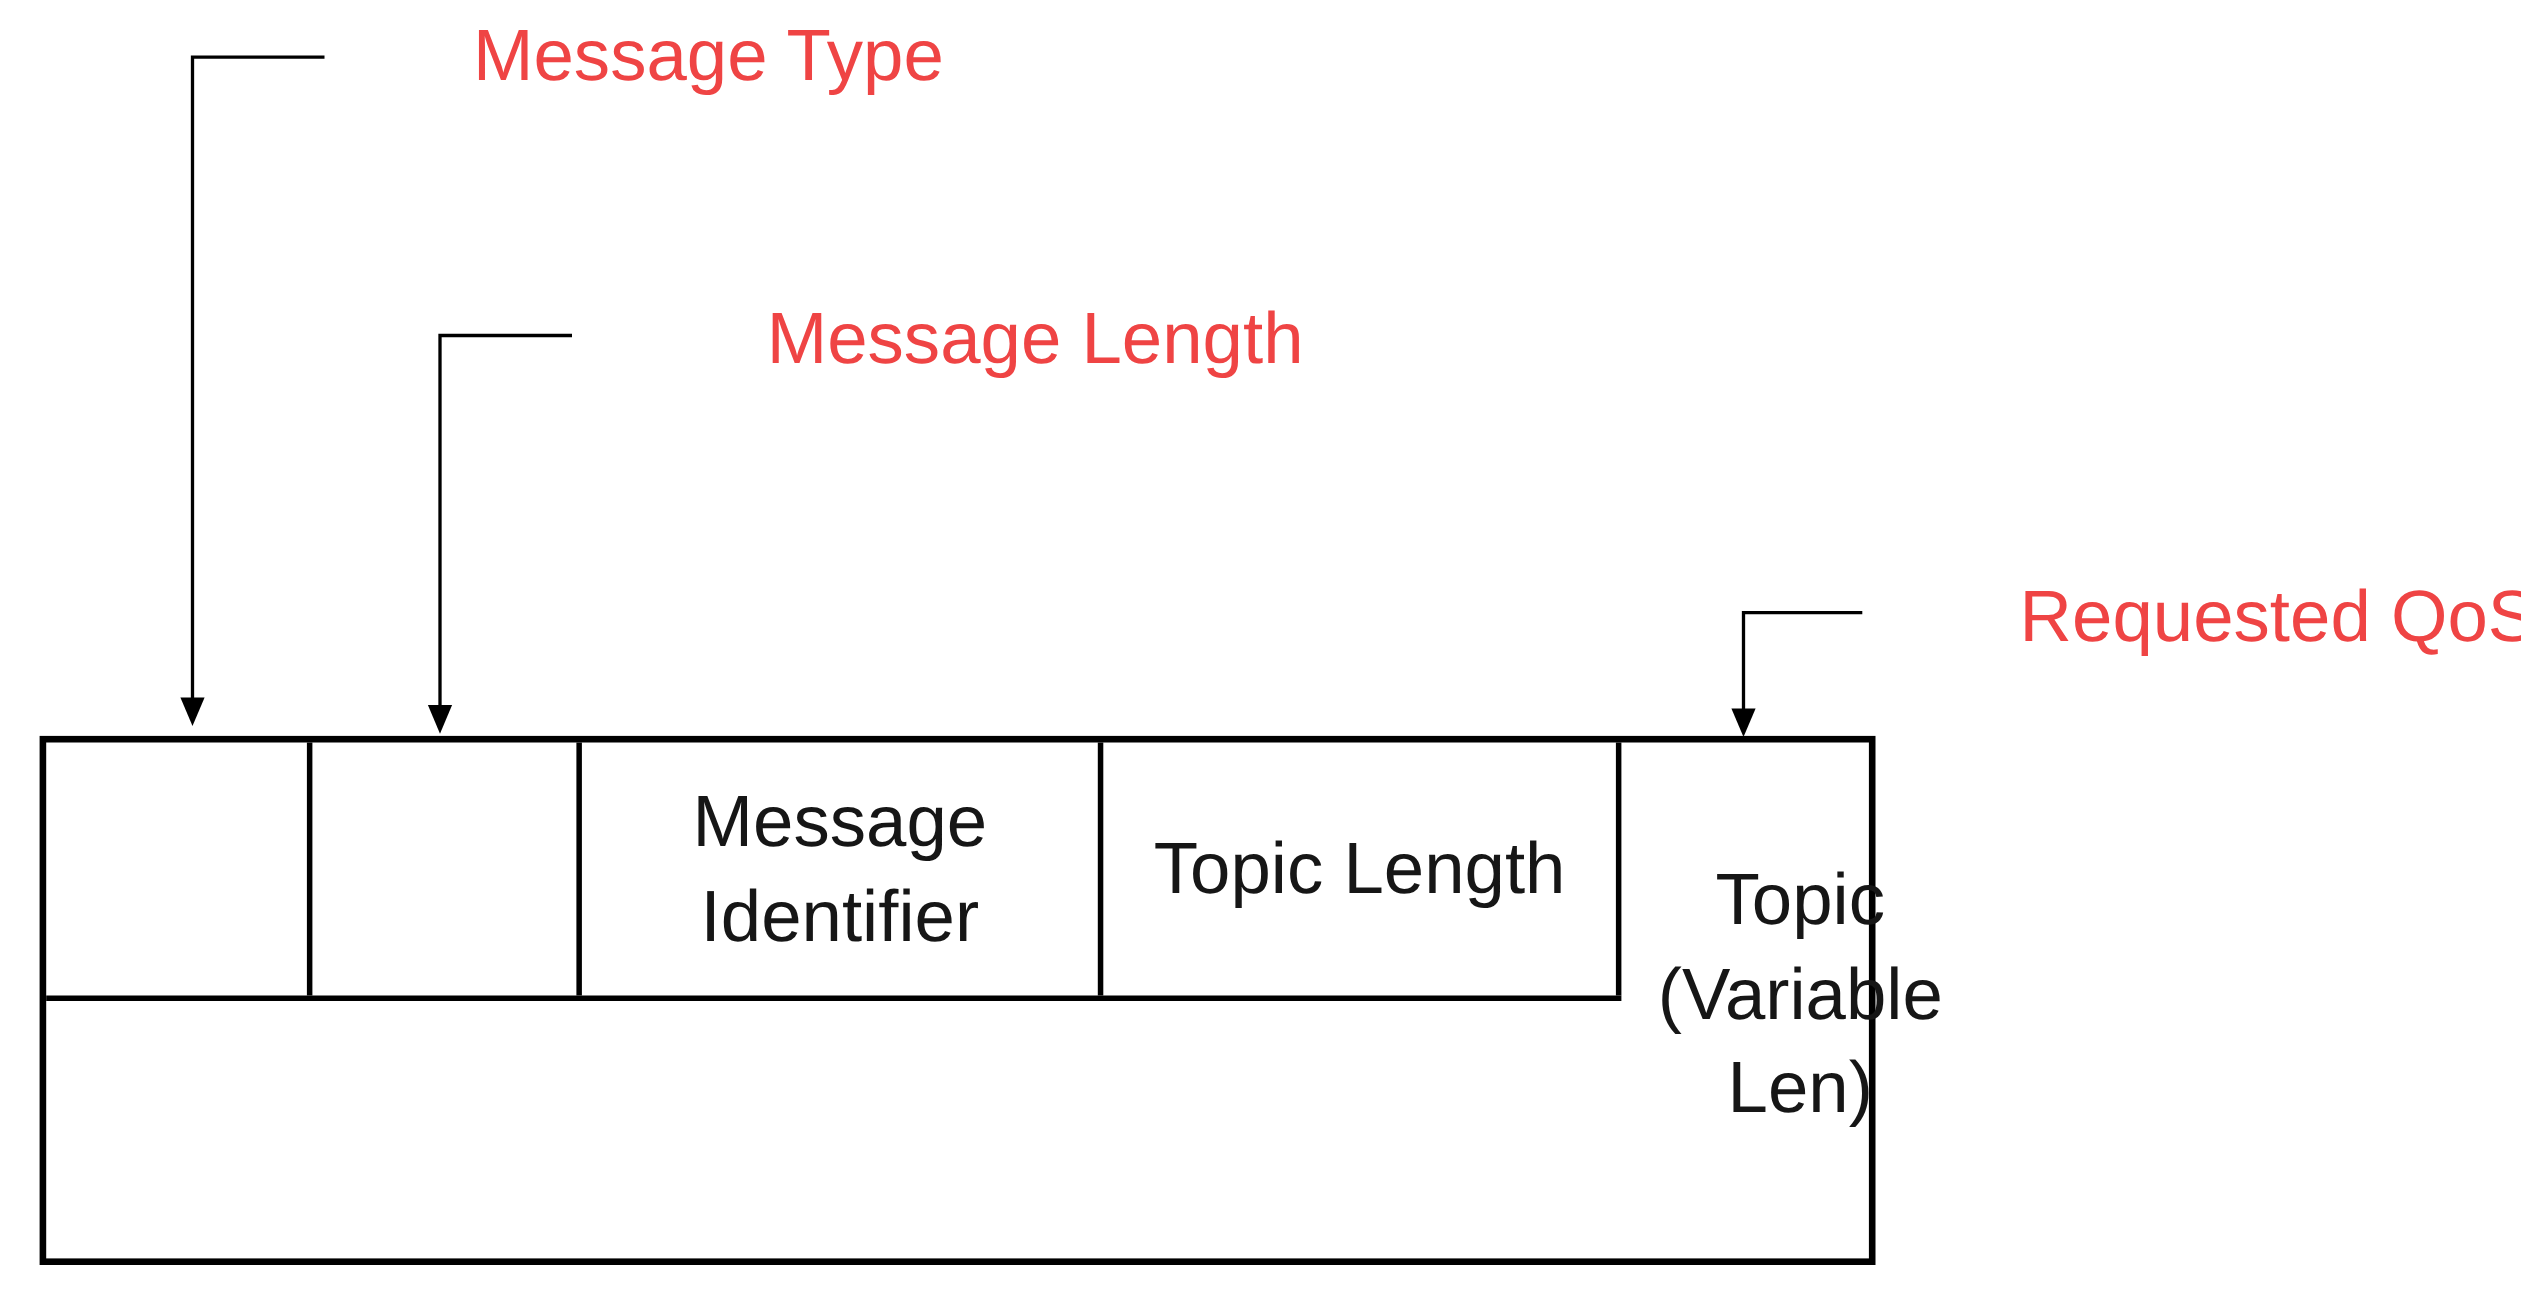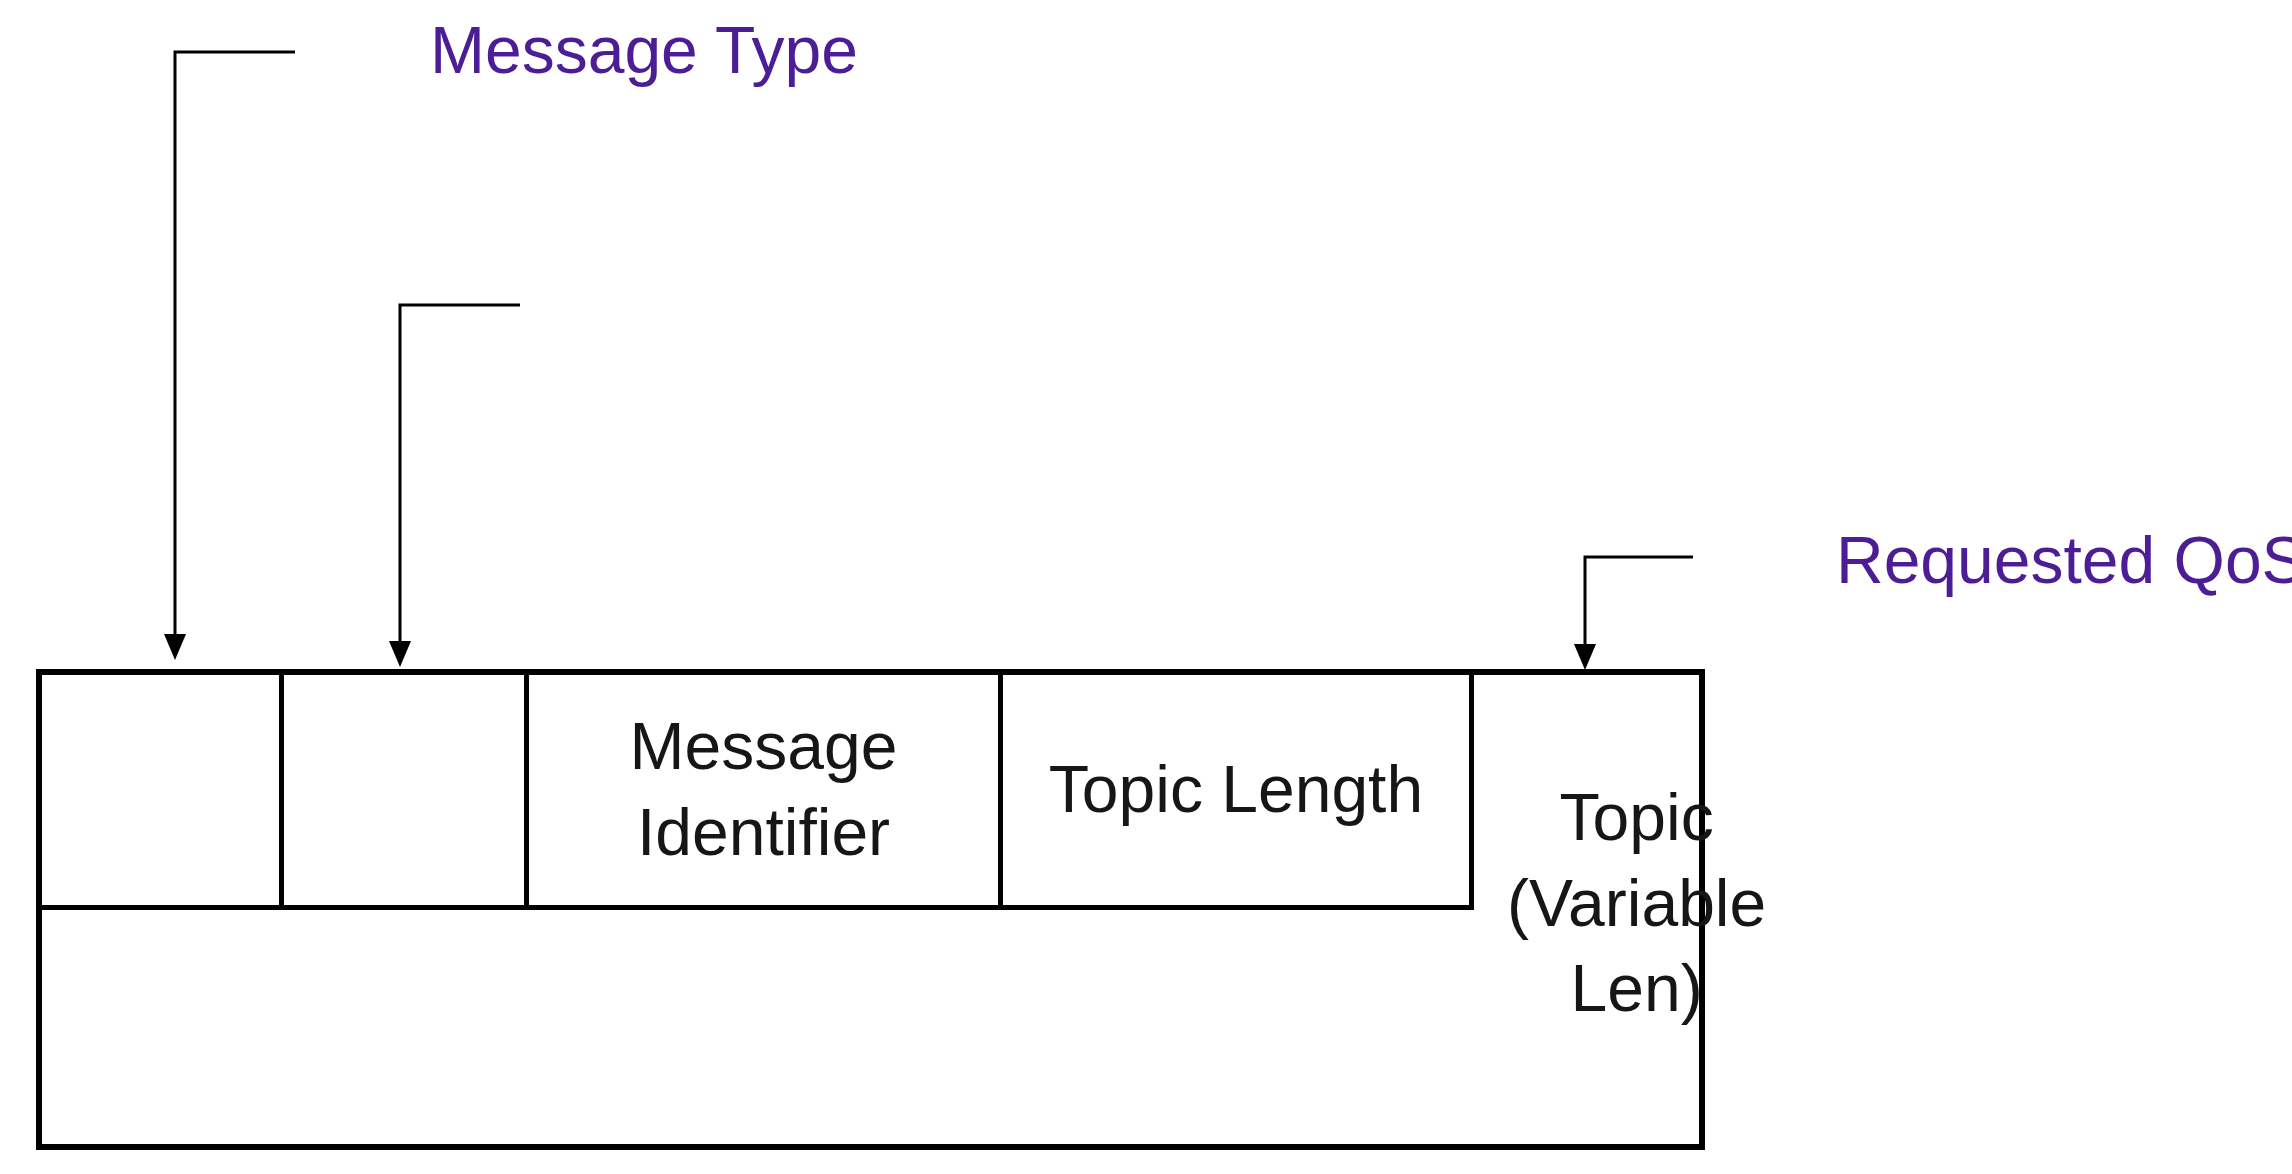--- a/index.html
+++ b/index.html
@@ -22,21 +22,21 @@
     top: 0;
     width: 2292px;
     height: 1174px;
     pointer-events: none;
   }
   .callout {
     position: absolute;
     font-size: 66px;
     line-height: 1;
     white-space: nowrap;
-    color: #4c1d95;
+    color: #ef4444;
   }
   .packet {
     position: absolute;
     left: 36px;
     top: 669px;
     width: 1669px;
     height: 481px;
     border: 6px solid #000000;
     box-sizing: border-box;
     background: #ffffff;
@@ -102,20 +102,21 @@
     </g>
 
     <g>
       <polyline points="1693,557 1585,557 1585,648" fill="none" stroke="#000000" stroke-width="3"></polyline>
       <polygon points="1574,644 1596,644 1585,670" fill="#000000"></polygon>
     </g>
   </svg>
 
   <div class="callout" style="left:430px; top:17px">Message Type</div>
 
+  <div class="callout" style="left:697px; top:274px">Message Length</div>
 
   <div class="callout" style="left:1836px; top:527px">Requested QoS</div>
 
   <div class="packet">
     <div class="row1">
       <div class="cell bordered cA">
         <span class="cell-label"></span>
       </div>
       <div class="cell bordered cB">
         <span class="cell-label"></span>

